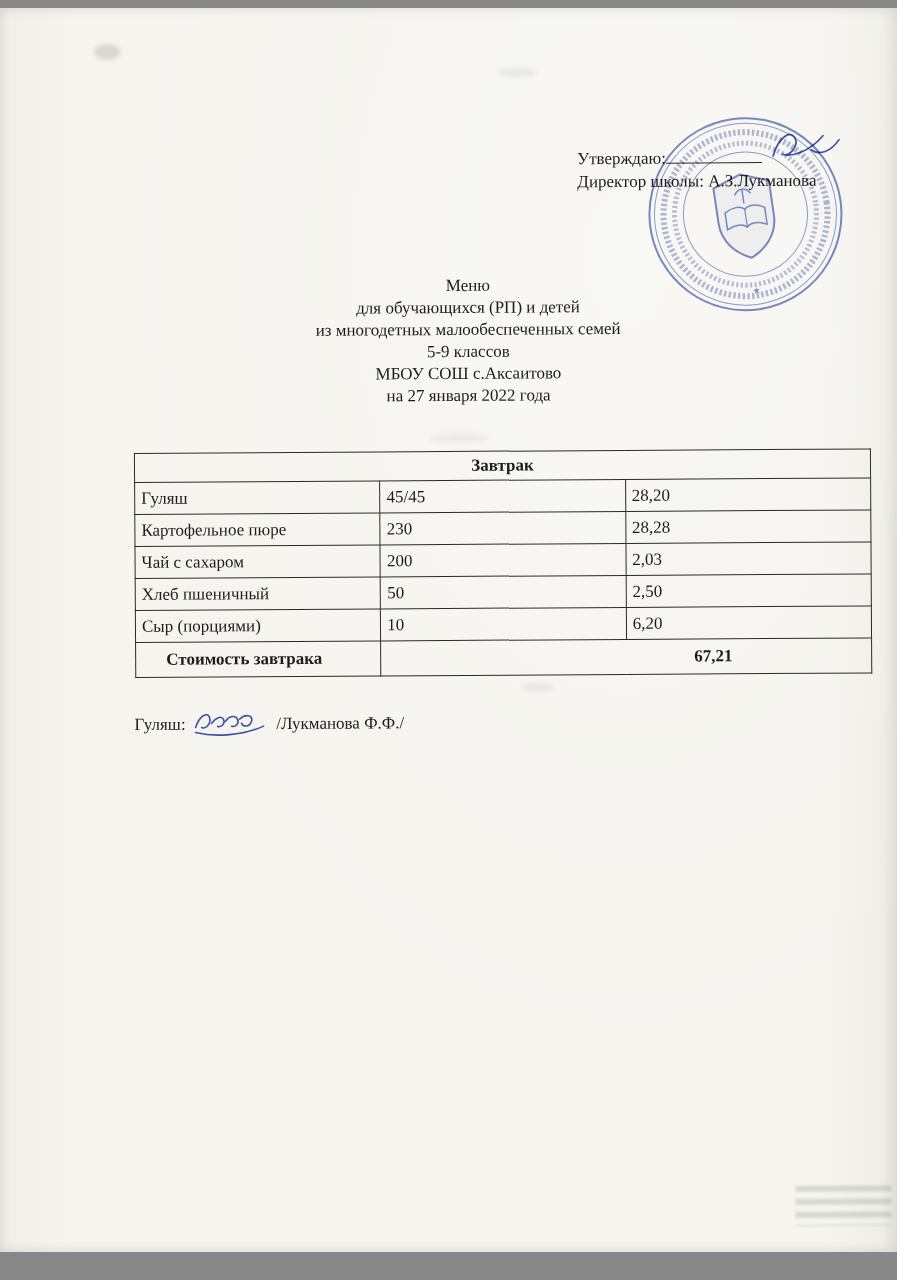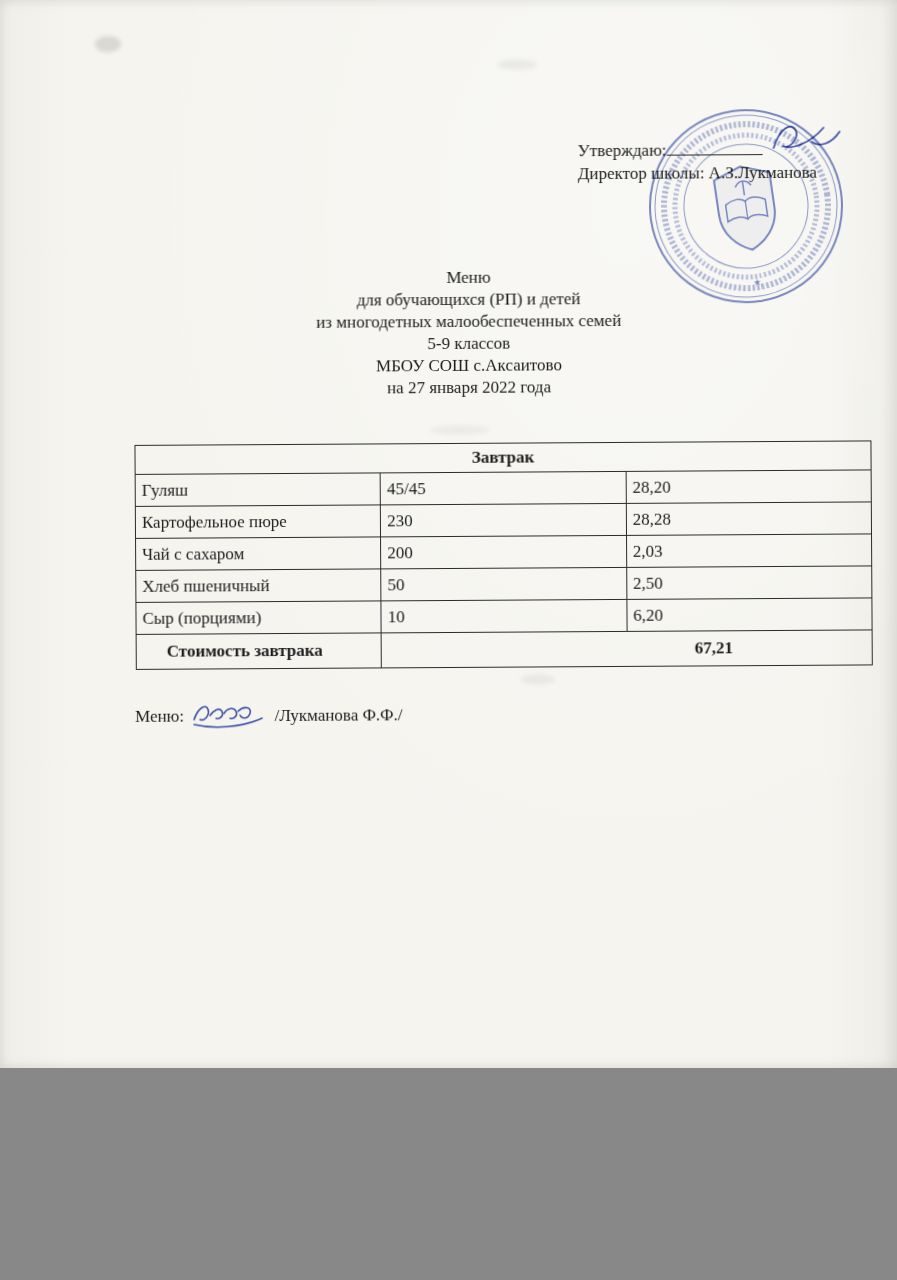--- a/index.html
+++ b/index.html
@@ -1,19 +1,19 @@
 <!DOCTYPE html>
 <html><head>
 <meta charset="utf-8">
 <style>
   html,body{margin:0;padding:0;background:#888;}
   .page{
     position:relative;
-    width:897px;height:1068px;
-    margin:0 auto;
+    width:897px;height:1244px;
+    margin:8px auto;
     background:
       radial-gradient(ellipse at 70% 20%, rgba(255,255,255,.35), rgba(0,0,0,0) 60%),
       linear-gradient(90deg, #efeee9 0%, #f5f4ef 8%, #f5f4ef 92%, #edece6 100%),
       #f4f3ee;
     box-shadow: inset -6px 0 14px rgba(0,0,0,.08), inset 4px 0 10px rgba(0,0,0,.05);
     overflow:hidden;
     font-family:"Liberation Serif","DejaVu Serif",serif;
     color:#1c1c1c;
   }
   .tilt{position:absolute;inset:0;transform:rotate(-0.35deg);}
@@ -119,21 +119,21 @@
           <td class="c3">6,20</td>
         </tr>
         <tr class="total">
           <td class="c1 lbl">Стоимость завтрака</td>
           <td class="val" colspan="2">67,21</td>
         </tr>
       </tbody>
     </table>
 
     <div class="cook">
-      <span>Меню:</span>
+      <span>Гуляш:</span>
       <svg class="sig-cook" viewBox="0 0 78 30">
         <g fill="none" stroke="#2b3f9e" stroke-width="1.6" stroke-linecap="round" opacity="0.9">
           <path d="M4 20 C8 8 16 4 18 10 C20 16 14 22 10 20"></path>
           <path d="M20 16 C24 10 30 8 32 12 C34 16 30 20 26 19"></path>
           <path d="M34 14 C38 8 44 8 46 12 C48 16 44 20 40 19"></path>
           <path d="M48 12 C54 6 62 8 60 14 C58 20 52 20 50 16"></path>
           <path d="M4 25 C24 30 52 28 72 19"></path>
         </g>
       </svg>
       <span>/Лукманова Ф.Ф./</span>

